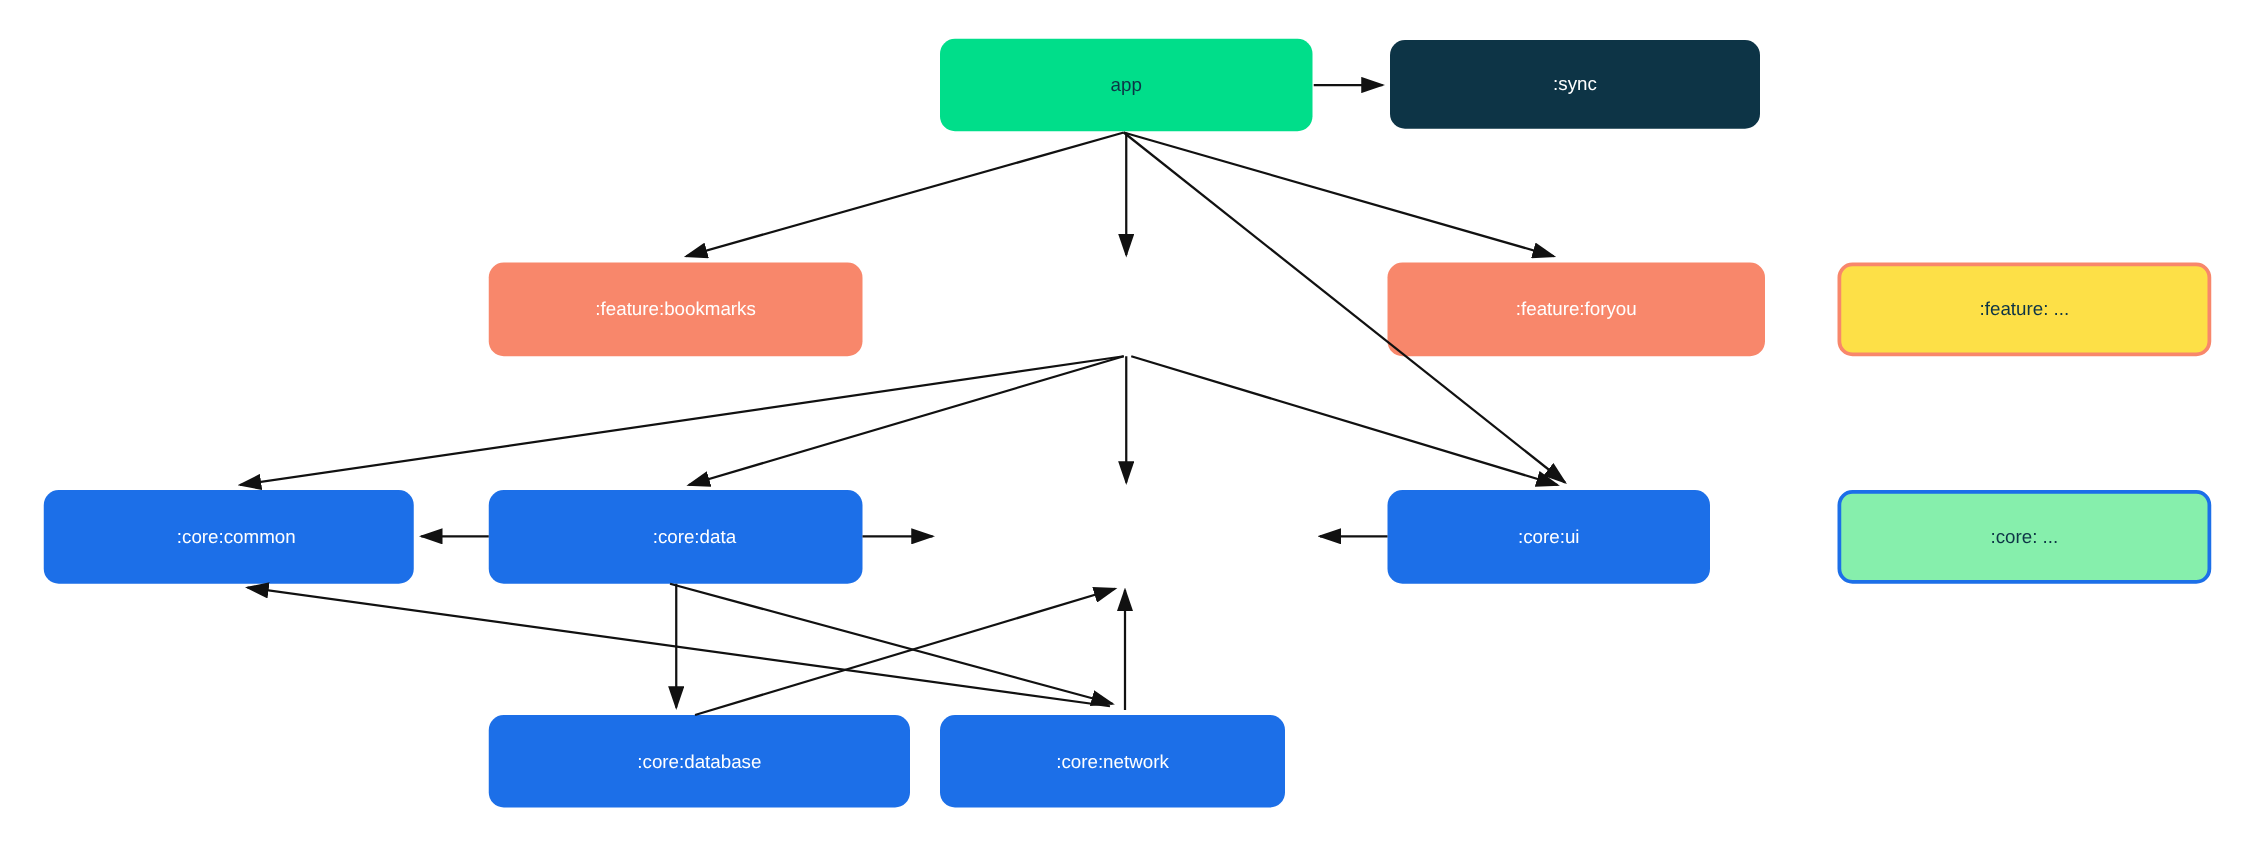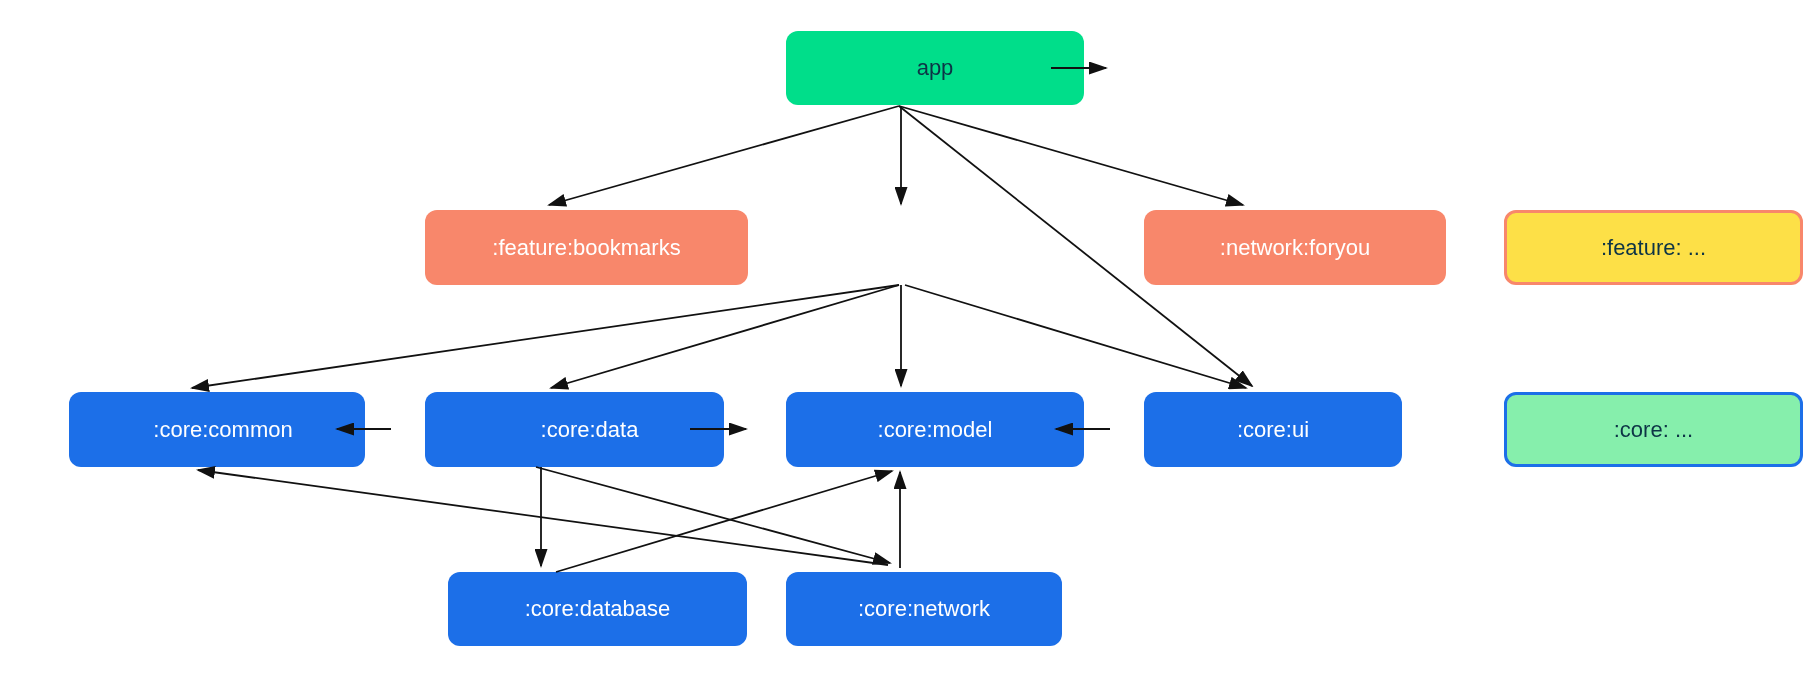--- a/index.html
+++ b/index.html
@@ -2,66 +2,65 @@
 <html style="--bg: #ffffff; --green: #00de8a; --navy: #0d3446; --salmon: #f8876b; --blue: #1c6fe8; --arrow: #111111;"><head>
 <meta charset="utf-8">
 <style>
   html,body{margin:0;padding:0;background:#ffffff;}
   #canvas{
     position:relative;width:1803px;height:677px;background:var(--bg,#ffffff);
     font-family:"Liberation Sans", sans-serif;overflow:hidden;
   }
   .node{
     position:absolute;display:flex;align-items:center;justify-content:center;
-    border-radius:12px;font-size:22px;line-height:1;box-sizing:border-box;
+    border-radius:12px;font-size:15px;line-height:1;box-sizing:border-box;
     white-space:nowrap;
-    margin-left:34px;
   }
   .k-app          {background:var(--green,#00de8a);color:var(--navy,#0d3446);}
   .k-dark         {background:var(--navy,#0d3446);color:#ffffff;}
   .k-feature      {background:var(--salmon,#f8876b);color:#ffffff;}
   .k-core         {background:var(--blue,#1c6fe8);color:#ffffff;}
   .k-legend-feature{background:#fde047;border:3px solid var(--salmon,#f8876b);color:var(--navy,#0d3446);}
   .k-legend-core   {background:#86efac;border:3px solid var(--blue,#1c6fe8);color:var(--navy,#0d3446);}
 
   
   .n-app             {left:752px; top:31px;  width:298px; height:74px;}
   .n-sync            {left:1112px;top:32px;  width:296px; height:71px;}
-  .n-feature-bookmarks{left:391px;top:210px; width:323px; height:75px;}
+  .n-feature-bookmarks{left:391px;top:210px; width:299px; height:75px;}
   .n-feature-author  {left:752px; top:210px; width:298px; height:75px;}
   .n-feature-foryou  {left:1110px;top:210px; width:302px; height:75px;}
   .n-legend-feature  {left:1470px;top:210px; width:299px; height:75px;}
   .n-core-common     {left:35px;  top:392px; width:296px; height:75px;padding-left:12px;}
   .n-core-data       {left:391px; top:392px; width:299px; height:75px;padding-left:30px;}
   .n-core-model      {left:752px; top:392px; width:298px; height:75px;}
   .n-core-ui         {left:1110px;top:392px; width:258px; height:75px;}
   .n-legend-core     {left:1470px;top:392px; width:299px; height:75px;}
-  .n-core-database   {left:414px; top:572px; width:299px; height:74px;}
+  .n-core-database   {left:391px; top:572px; width:337px; height:74px;}
   .n-core-network    {left:752px; top:572px; width:276px; height:74px;}
 
   #edge-layer{
     position:absolute;left:0;top:0;width:1803px;height:677px;
     pointer-events:none;z-index:5;
   }
   #edge-layer line{stroke:var(--arrow,#111111);stroke-width:1.8;}
 </style>
 </head>
 <body>
 
 <div id="canvas">
 
   <div class="node k-app n-app">app</div>
+  <div class="node k-dark n-sync">:sync</div>
 
   <div class="node k-feature n-feature-bookmarks">:feature:bookmarks</div>
-  <div class="node k-feature n-feature-foryou">:network:foryou</div>
+  <div class="node k-feature n-feature-foryou">:feature:foryou</div>
   <div class="node k-legend-feature n-legend-feature">:feature: ...</div>
 
   <div class="node k-core n-core-common">:core:common</div>
   <div class="node k-core n-core-data">:core:data</div>
-  <div class="node k-core n-core-model">:core:model</div>
   <div class="node k-core n-core-ui">:core:ui</div>
   <div class="node k-legend-core n-legend-core">:core: ...</div>
 
   <div class="node k-core n-core-database">:core:database</div>
   <div class="node k-core n-core-network">:core:network</div>
 
   <svg id="edge-layer" viewBox="0 0 1803 677" xmlns="http://www.w3.org/2000/svg">
     <defs>
       <marker id="arrow" markerUnits="userSpaceOnUse" markerWidth="19" markerHeight="13" refX="17" refY="6.5" orient="auto">
         <path d="M0,0 L19,6.5 L0,13 z" fill="#111111"></path>

